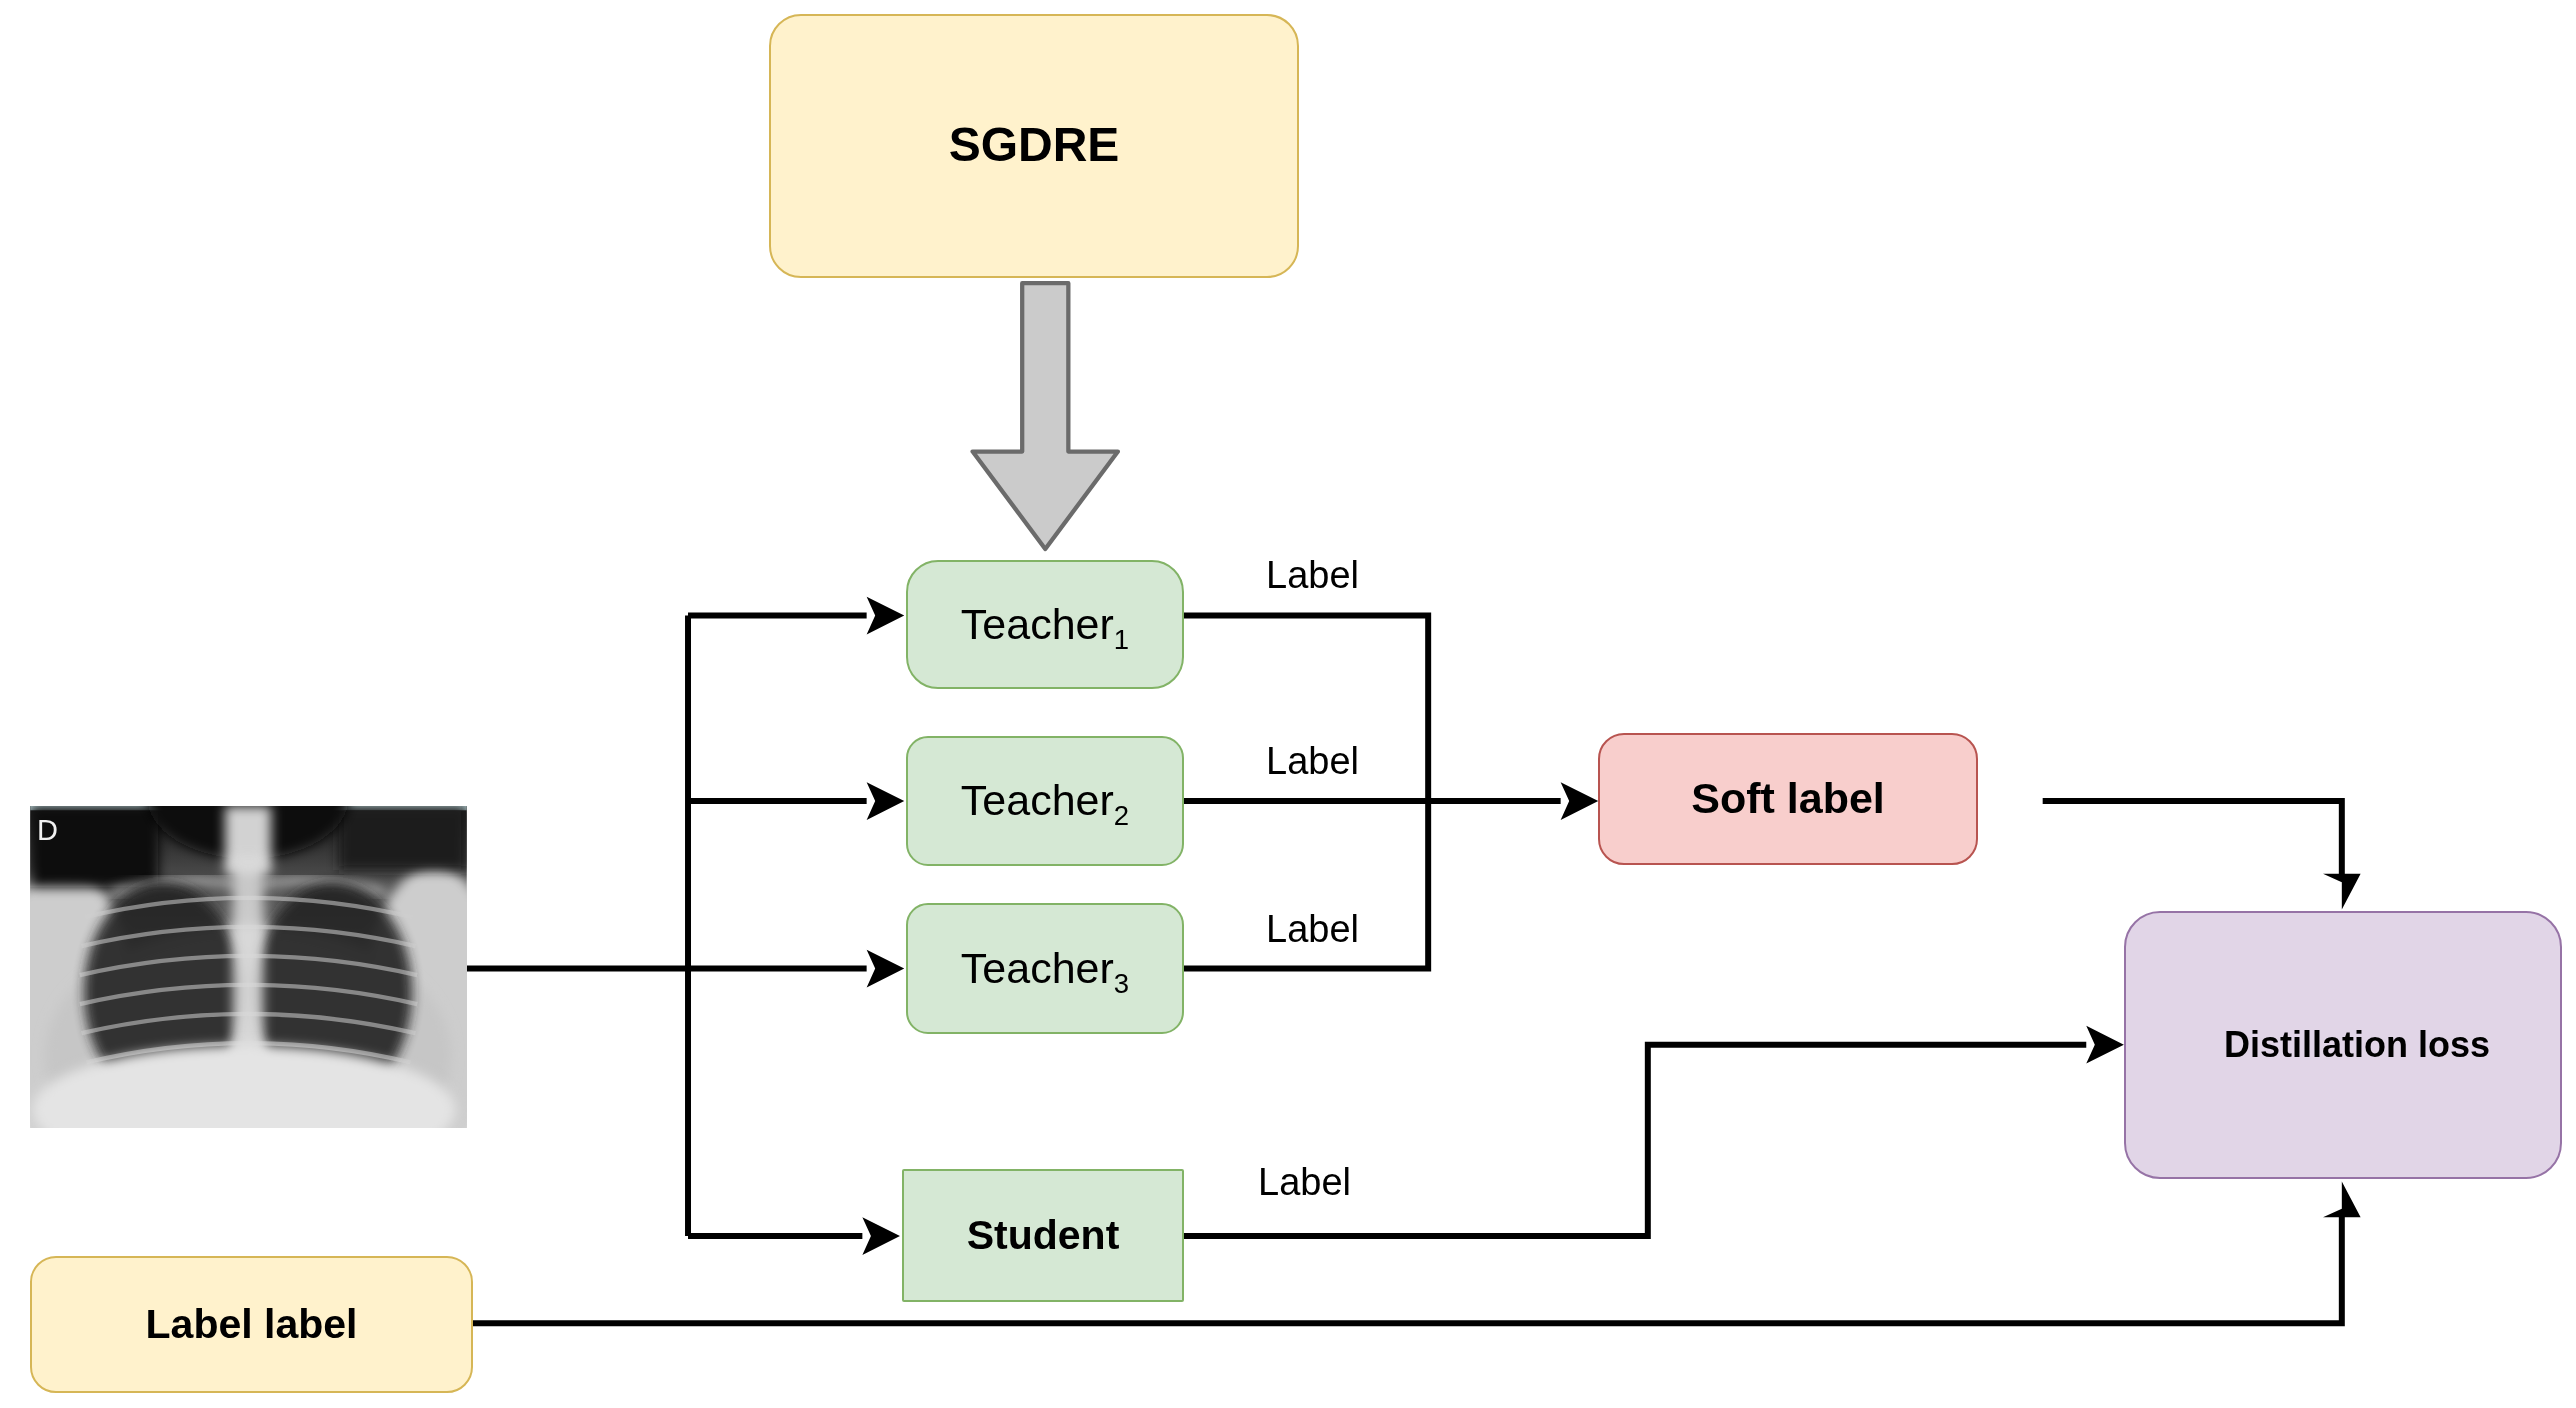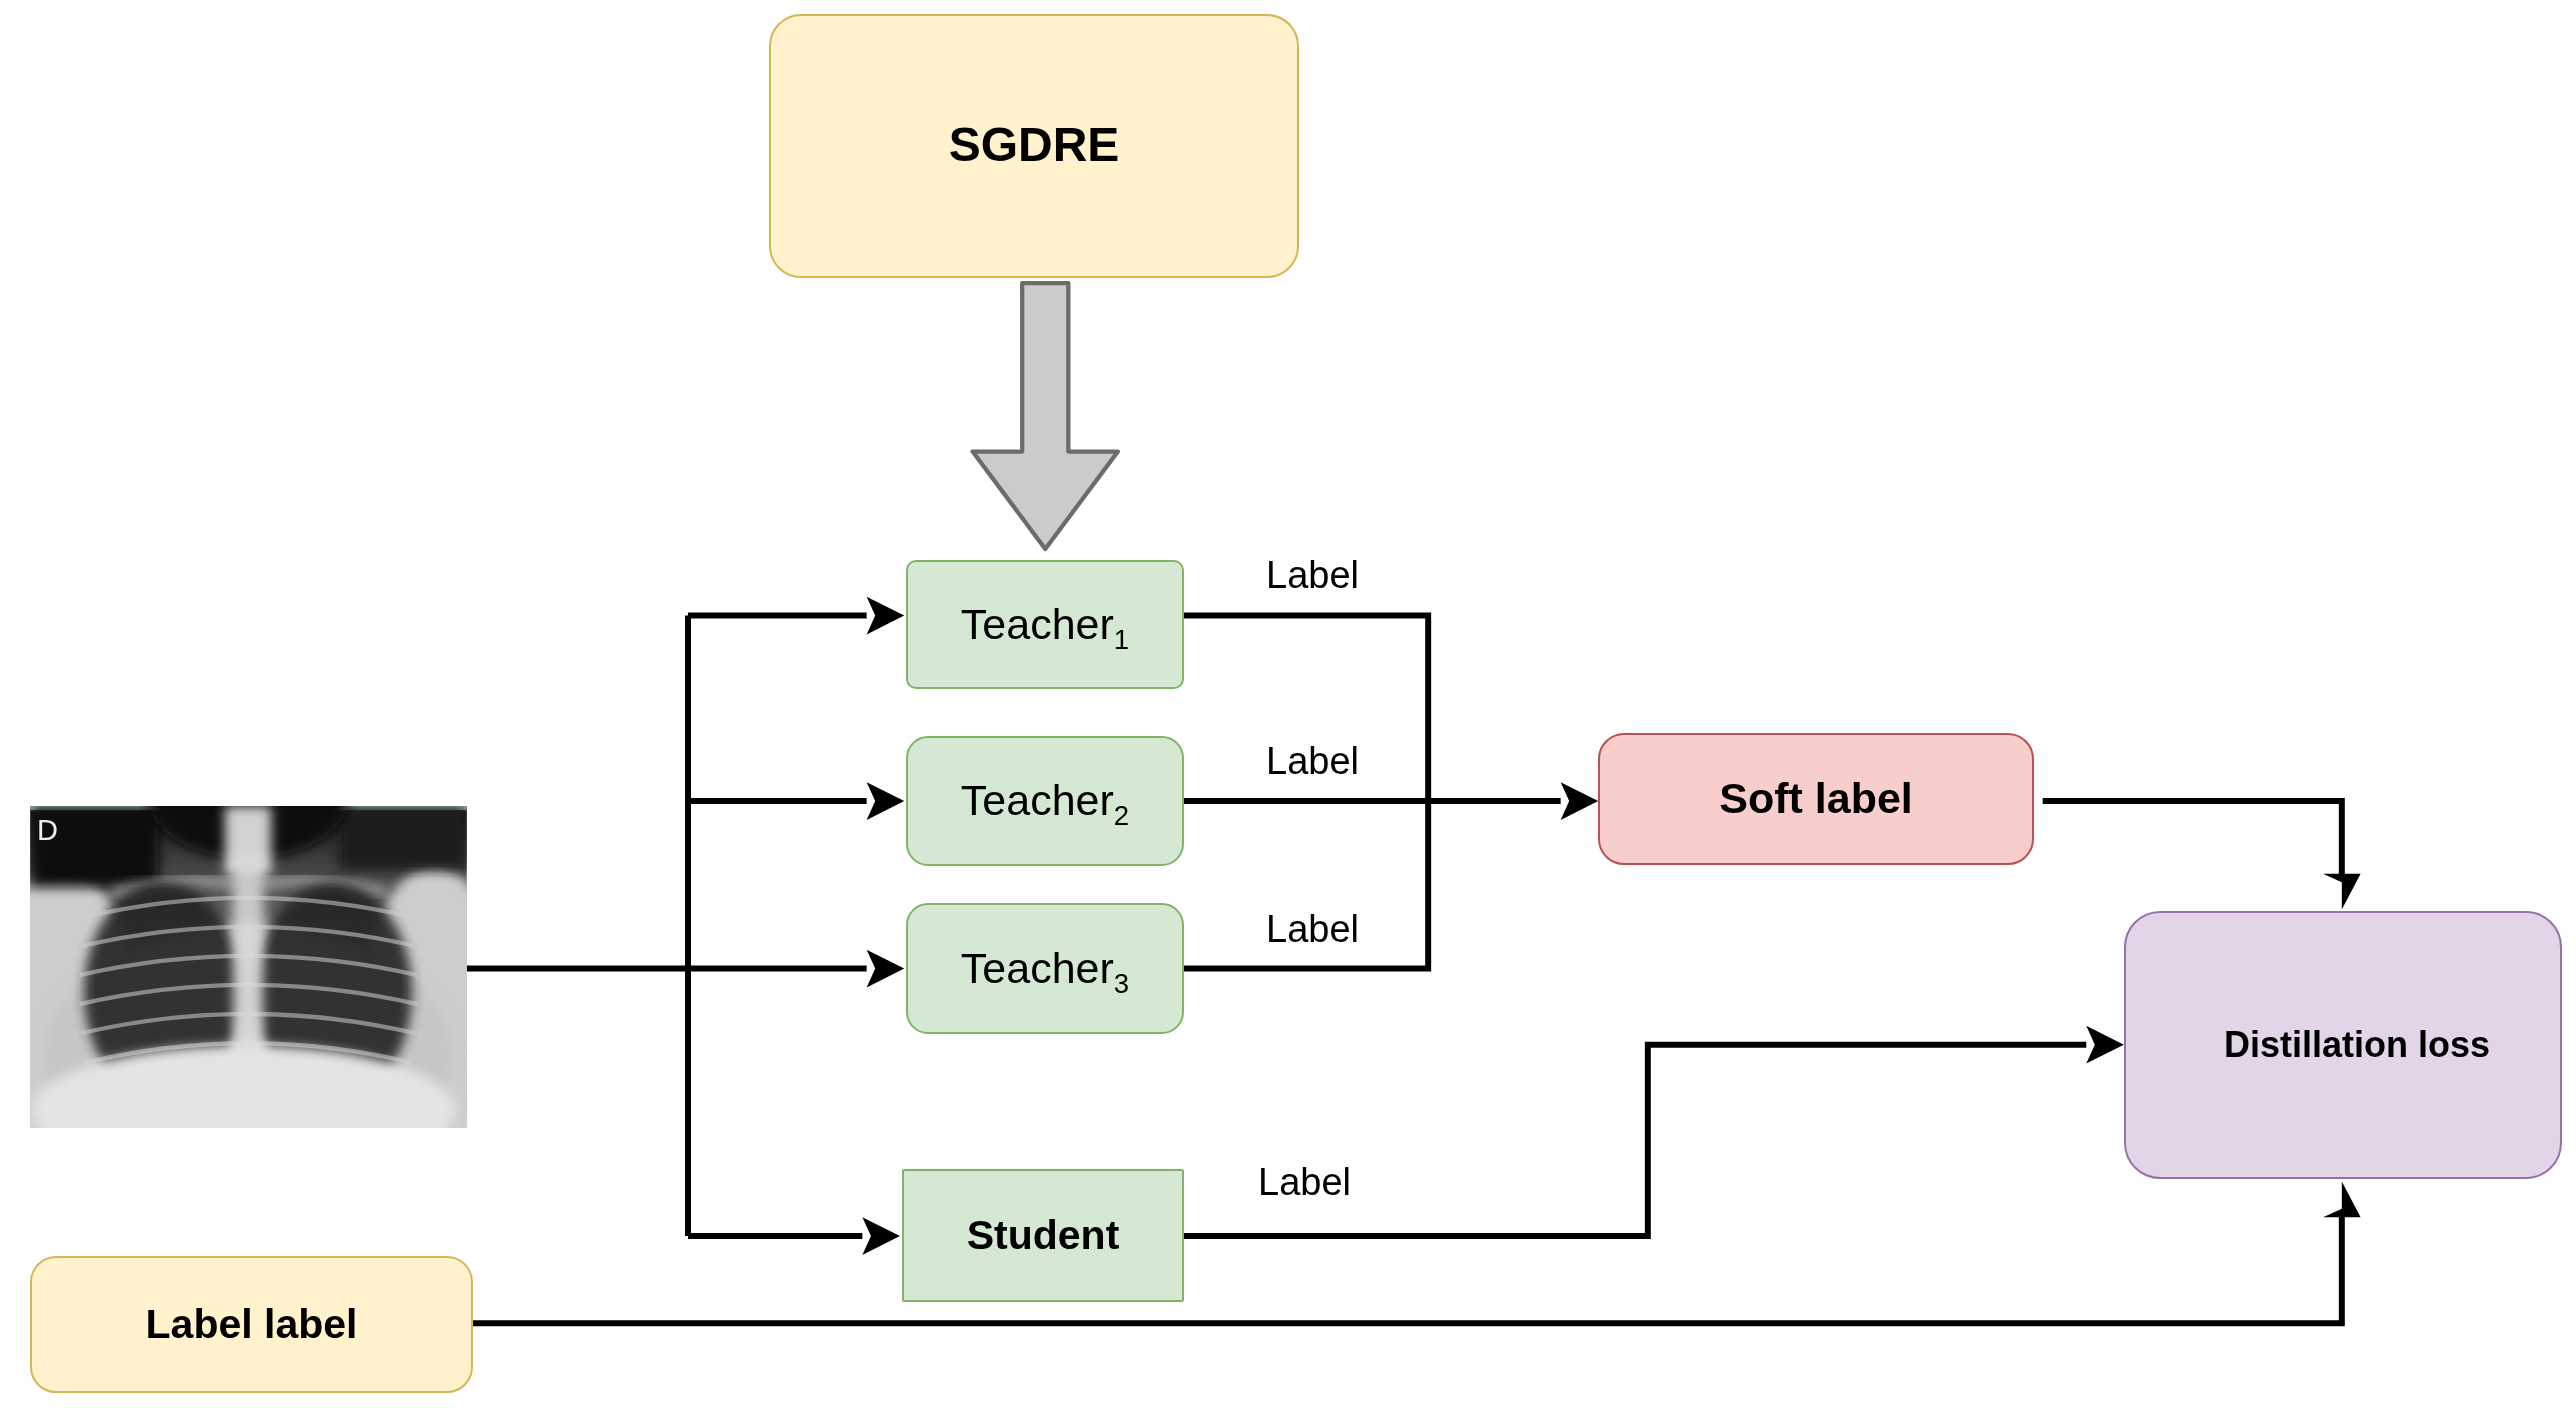--- a/index.html
+++ b/index.html
@@ -16,25 +16,25 @@
     position:absolute;box-sizing:border-box;
     display:flex;align-items:center;justify-content:center;
     border:2px solid #ef4444;text-align:center;line-height:1.1;
   }
   .yellow{background:var(--yellow-fill);border-color:var(--yellow-stroke);}
   .green {background:var(--green-fill); border-color:var(--green-stroke);}
   .pink  {background:var(--pink-fill);  border-color:var(--pink-stroke);}
   .purple{background:var(--purple-fill);border-color:var(--purple-stroke);}
 
   #node-sgdre   {left:769px; top:13.7px;  width:530px;height:264px;border-radius:32px;font-size:48px;font-weight:bold;}
-  #node-teacher1{left:906px;top:560px; width:278px;height:129px;border-radius:10px;font-size:43px;}
+  #node-teacher1{left:906px;top:560px; width:278px;height:129px;border-radius:32px;font-size:43px;}
   #node-teacher2{left:906px;top:736px; width:278px;height:130px;border-radius:22px;font-size:43px;}
   #node-teacher3{left:906px;top:903px;width:278px;height:131px;border-radius:22px;font-size:43px;}
   #node-student {left:902px;top:1169px;width:282px;height:133px;border-radius:2px;font-size:41px;font-weight:bold;}
-  #node-soft    {left:1598px;top:733px; width:436px;height:132px;border-radius:26px;font-size:43px;font-weight:bold;justify-content:center;}
+  #node-soft    {left:1598px;top:733px; width:380px;height:132px;border-radius:26px;font-size:43px;font-weight:bold;justify-content:center;}
   #node-dist    {left:2124px;top:911px;width:438px;height:268px;border-radius:36px;font-size:36px;font-weight:bold;padding-left:28px;}
   #node-hard    {left:30px;  top:1256px;width:443px;height:137px;border-radius:26px;font-size:41px;font-weight:bold;}
 
   .node sub{font-size:0.64em;line-height:0;vertical-align:-0.35em;}
 
   .edge-label{
     position:absolute;font-size:38px;color:#000;text-align:center;
   }
   #lbl-top3{left:1060px;top:309px;width:231px;font-size:39px;line-height:1.35;}
   #lbl-t1{left:1222px;top:554px; width:181px;}

